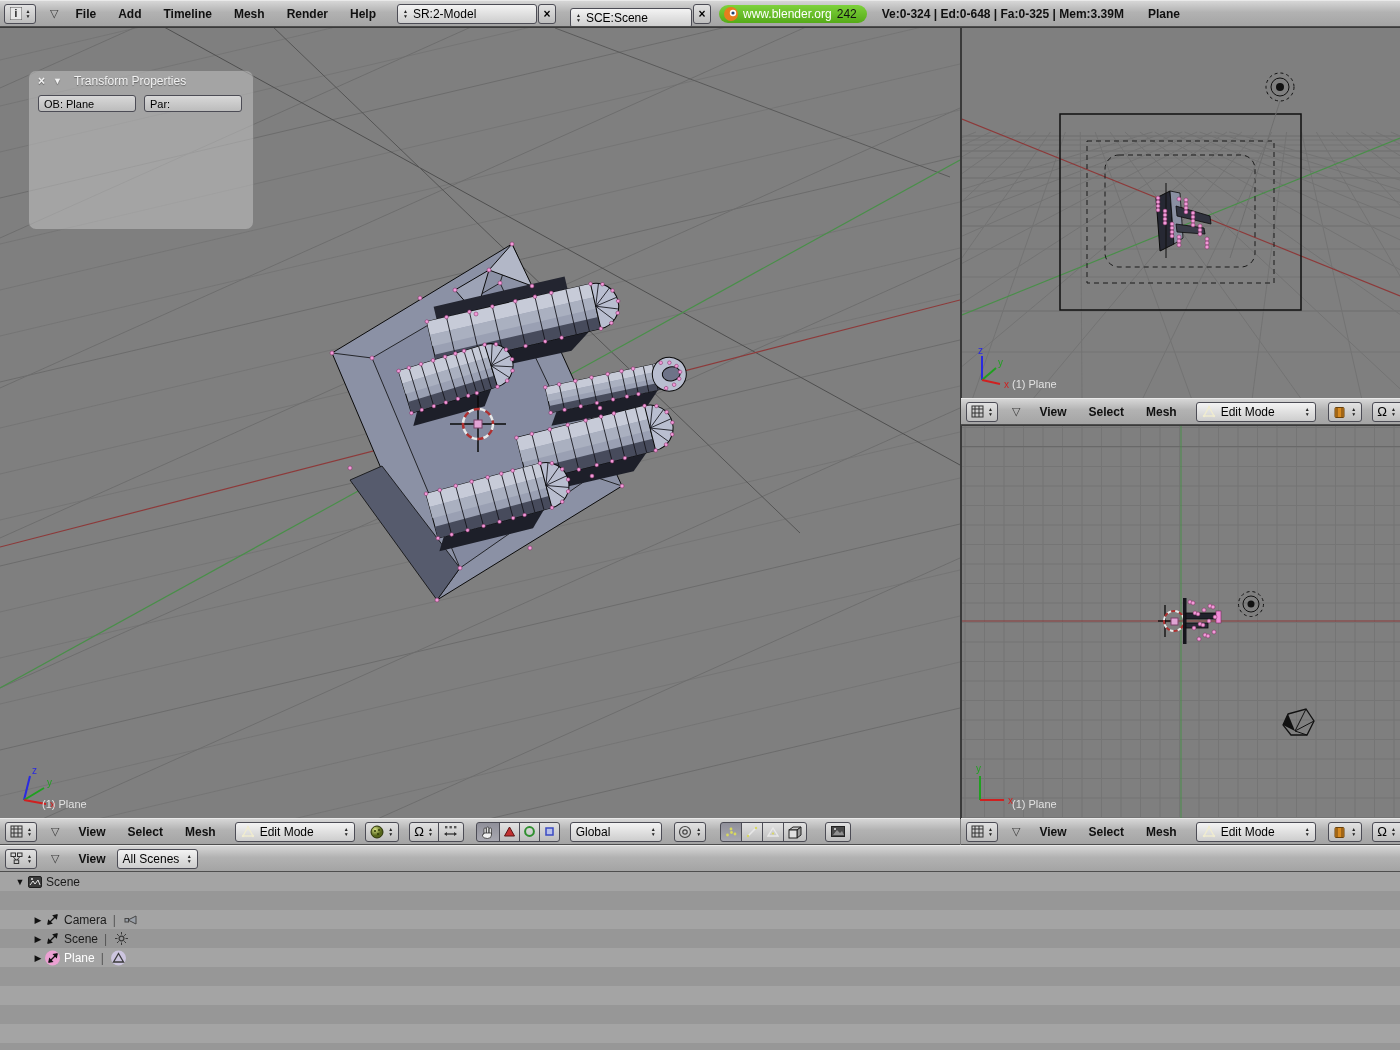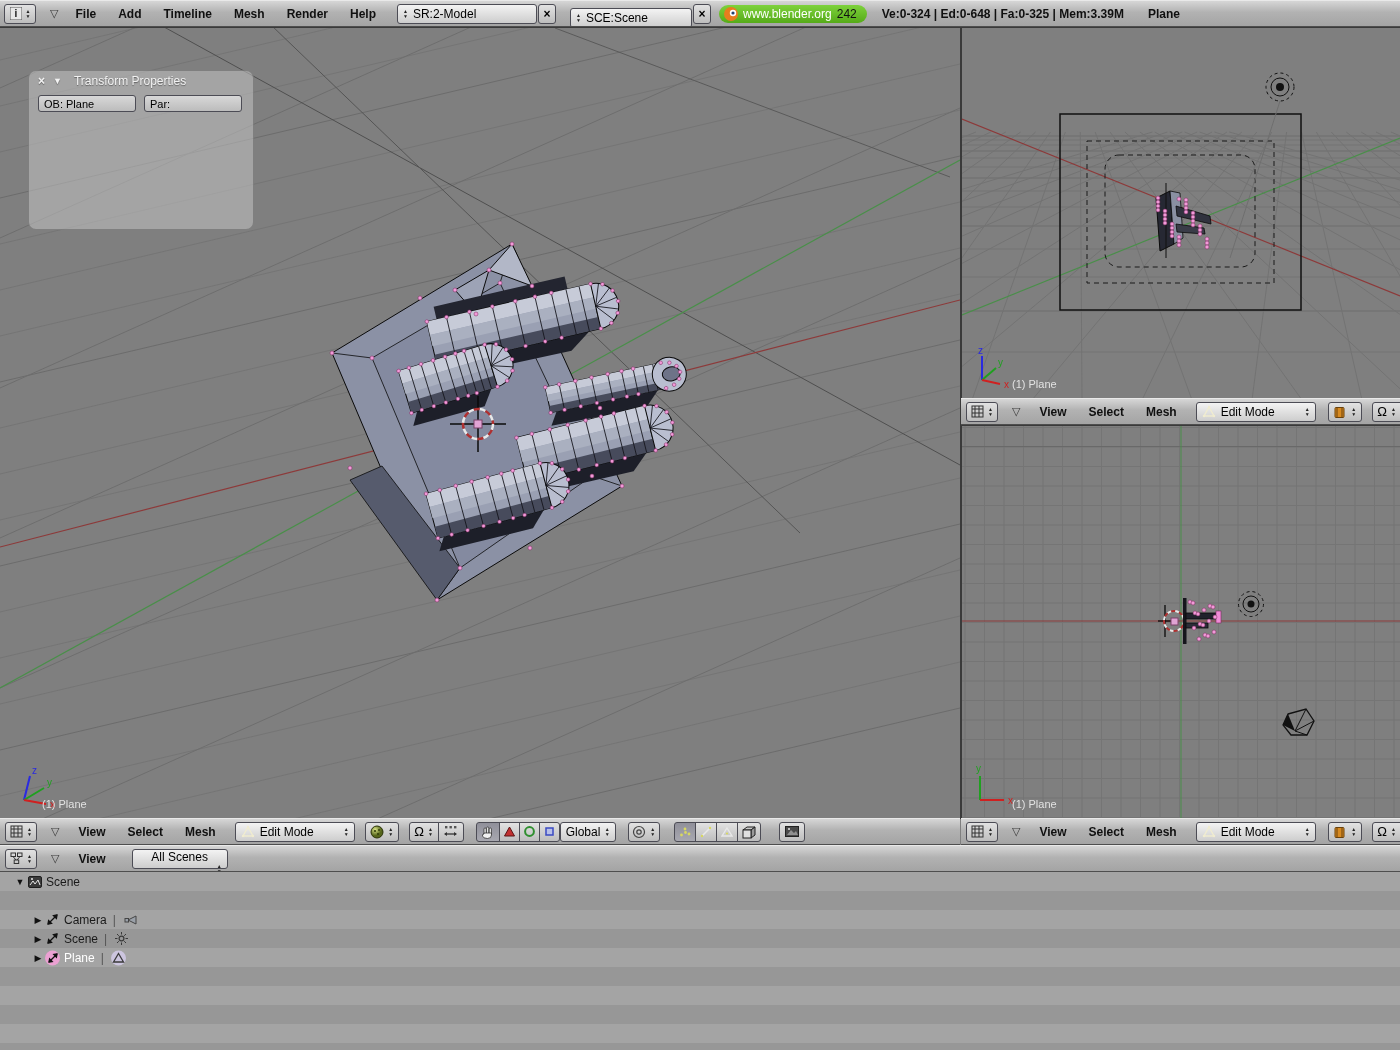--- a/index.html
+++ b/index.html
@@ -705,21 +705,21 @@
       <svg width="13" height="13">
           <circle cx="6.5" cy="6.5" r="4.4" fill="none" stroke="#2f8f2f" stroke-width="2"></circle>
         </svg>
     </span>
     <span class="btn" style="width:21px;">
       <svg width="13" height="13">
           <rect x="3" y="3" width="7" height="7" fill="#b8c0e8" stroke="#3a4ac2" stroke-width="1.5"></rect>
         </svg>
     </span>
   </span>
-  <span class="field" style="margin-left:0;width:56px;text-align:right;">
+  <span class="field" style="margin-left:10px;width:92px;text-align:right;">
     <span>Global</span>
     <span class="ddarr" style="margin-left:auto">
         <span>▲</span>
         <span>▼</span>
       </span>
   </span>
   <span class="btn" style="margin-left:12px;width:32px;">
     <svg width="14" height="14">
         <circle cx="7" cy="7" r="5.5" fill="none" stroke="#444" stroke-width="1.2"></circle>
         <circle cx="7" cy="7" r="2.2" fill="none" stroke="#444" stroke-width="1.2"></circle>
@@ -892,21 +892,21 @@
           <line x1="10" y1="4.5" x2="7" y2="8"></line>
         </g>
       </svg>
     <span class="ddarr">
         <span>▲</span>
         <span>▼</span>
       </span>
   </span>
   <span class="wtri">▽</span>
   <span class="menu" style="margin-left:8px">View</span>
-  <span class="field" style="margin-left:15px;width:96px;flex-direction:column;">
+  <span class="field" style="margin-left:0;width:81px;">
     <span>All Scenes</span>
     <span class="ddarr" style="margin-left:auto">
         <span>▲</span>
         <span>▼</span>
       </span>
   </span>
 </div>
 
 <div style="position:absolute;left:0;top:872px;width:1400px;height:178px;
      background:repeating-linear-gradient(180deg,#a4a4a4 0 19px,#979797 19px 38px);">

